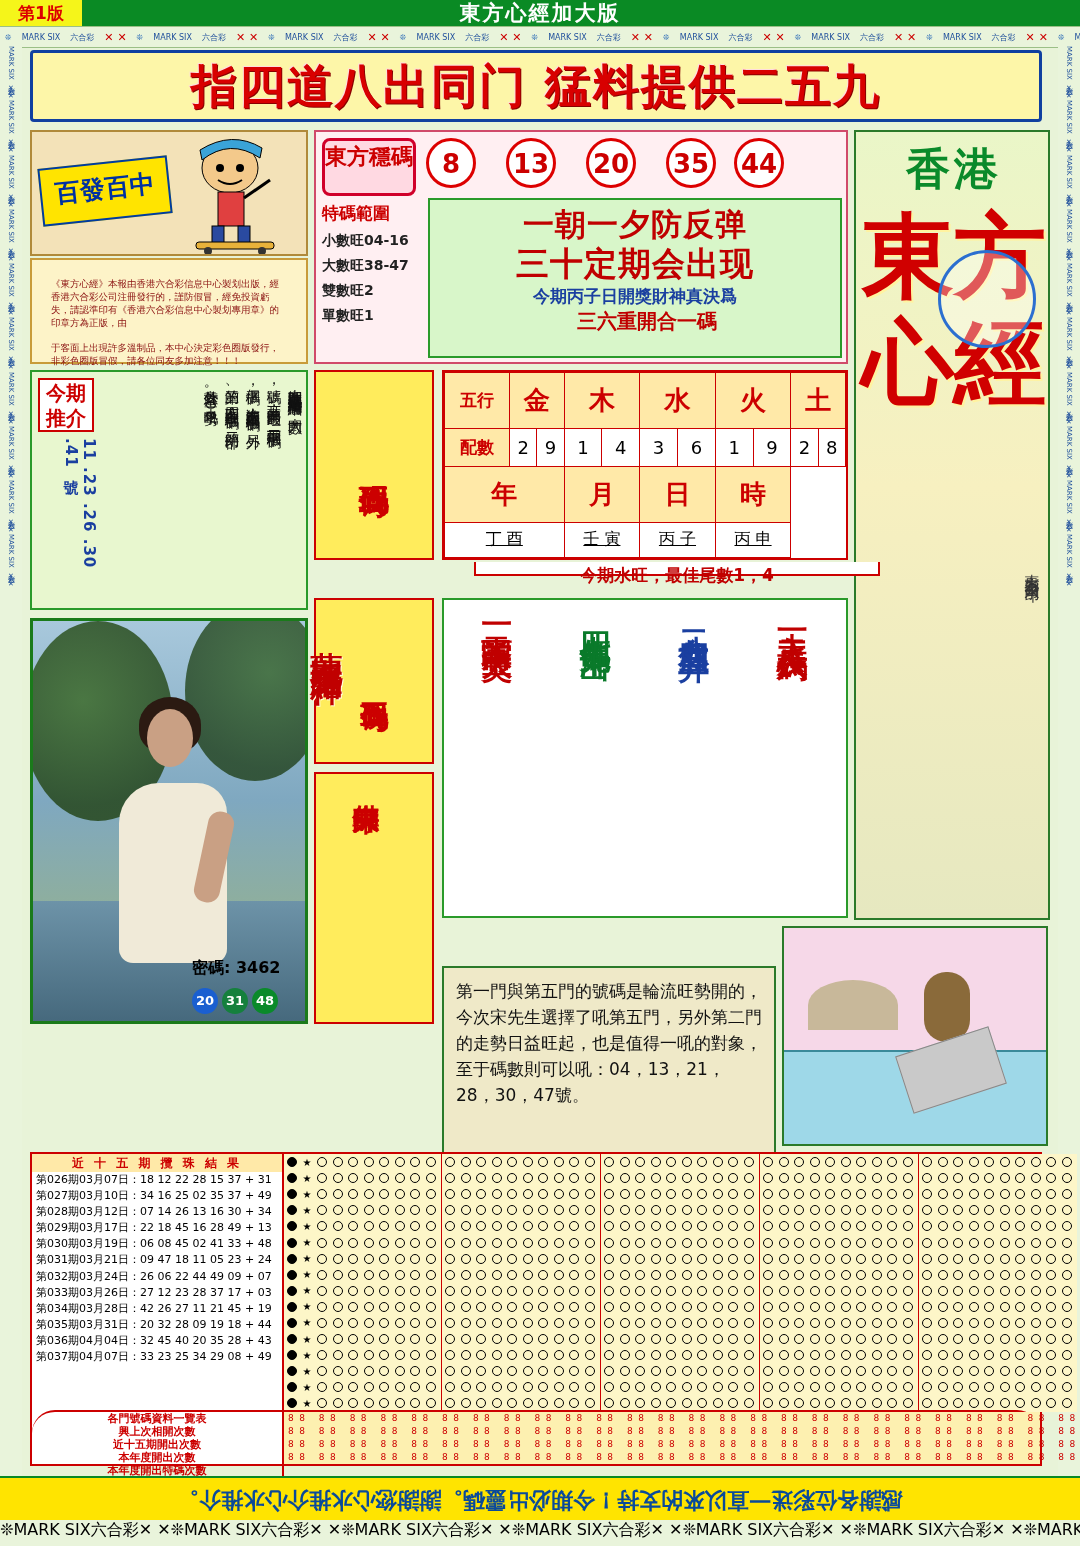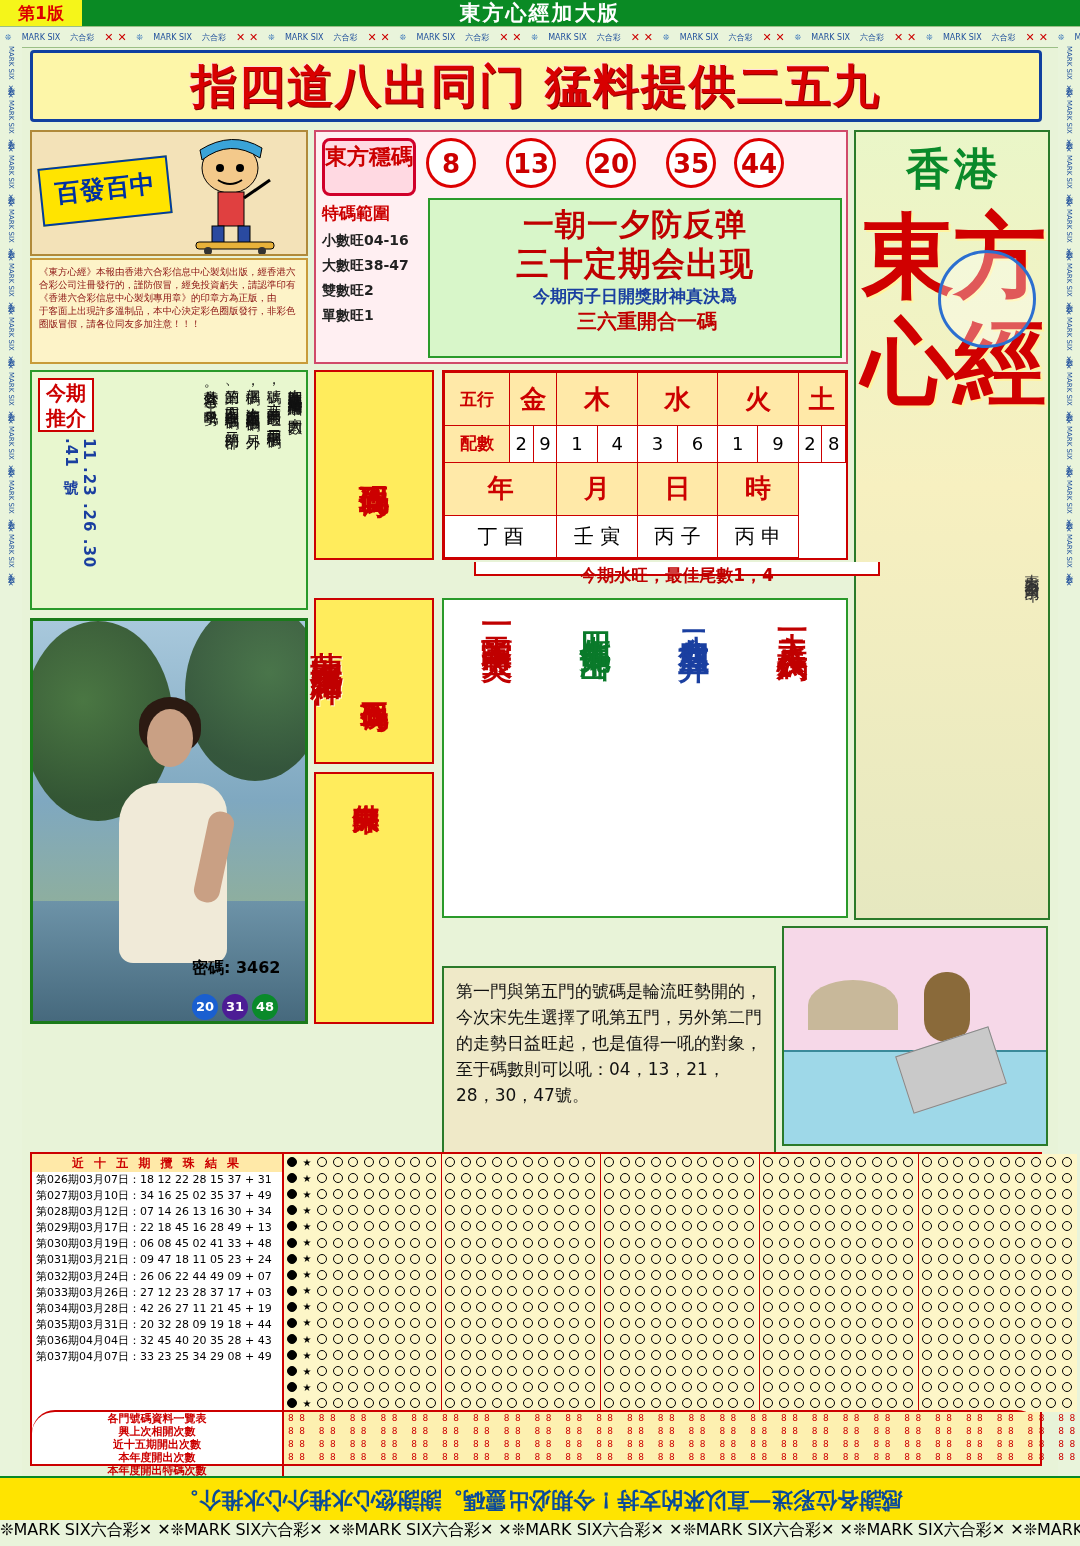--- a/index.html
+++ b/index.html
@@ -41,21 +41,21 @@
   
   .cartoon{position:absolute;left:8px;top:84px;width:278px;height:126px;background:#f3e2b8;
     border:2px solid #b08a3a;box-sizing:border-box;overflow:hidden;}
   .burst{position:absolute;left:8px;top:30px;width:126px;height:54px;background:#ffe400;
     border:2px solid #003ca0;transform:rotate(-6deg);}
   .burst span{display:block;text-align:center;line-height:50px;color:#0030a0;font-size:25px;font-weight:bold;}
   .kid{position:absolute;right:14px;top:6px;width:120px;height:116px;}
 
   .notice{position:absolute;left:8px;top:212px;width:278px;height:106px;background:#fdf3c8;
     border:2px solid #c89b3a;box-sizing:border-box;padding:5px 7px;}
-  .notice p{margin:0;font-size:9.5px;line-height:13px;color:#8a0f0f;}
+  .notice p{margin:12px;font-size:9.5px;line-height:13px;color:#8a0f0f;}
 
   
   .mid{position:absolute;left:292px;top:84px;width:534px;height:234px;background:#ffeff2;
     border:2px solid #d04a6a;box-sizing:border-box;}
   .tagbox{position:absolute;left:6px;top:6px;width:94px;height:58px;background:#ffd9e2;
     border:3px solid #d0002a;border-radius:8px;text-align:center;color:#c00;font-weight:bold;font-size:22px;
     line-height:26px;padding-top:3px;box-sizing:border-box;}
   .balls{position:absolute;left:110px;top:4px;width:416px;height:56px;}
   .ball{position:absolute;top:2px;width:50px;height:50px;border-radius:50%;background:#fff;
     border:3px solid #d00;color:#c00;font-size:26px;font-weight:bold;text-align:center;line-height:46px;
@@ -98,21 +98,21 @@
   .wuju{position:absolute;left:292px;top:324px;width:120px;height:190px;background:#ffec5c;
     border:2px solid #c00;box-sizing:border-box;text-align:center;}
   .wuju span{display:block;writing-mode:vertical-rl;margin:8px auto;color:#c00;font-size:30px;font-weight:bold;
     line-height:34px;height:166px;}
   .wxtab{position:absolute;left:420px;top:324px;width:406px;height:190px;background:#fff;border:2px solid #c00;
     box-sizing:border-box;}
   table.wx{width:100%;height:100%;border-collapse:collapse;font-size:18px;}
   table.wx td{border:1px solid #c00;text-align:center;color:#000;}
   table.wx td.h{background:#ffe9a8;color:#c00;font-weight:bold;font-size:26px;}
   table.wx td.lab{background:#ffe9a8;color:#c00;font-weight:bold;font-size:17px;width:62px;}
-  table.wx td.gz{font-size:20px;color:#000;}
+  table.wx td.gz{font-size:16px;color:#000;text-decoration:underline;}
   .wxnote{position:absolute;left:420px;top:516px;width:406px;height:14px;background:#fff;border:2px solid #c00;
     border-top:0;box-sizing:border-box;text-align:center;color:#c00000;font-size:17px;font-weight:bold;line-height:26px;margin-left:32px;}
 
   
   .wuju2{position:absolute;left:292px;top:552px;width:120px;height:166px;background:#ffec5c;
     border:2px solid #c00;box-sizing:border-box;text-align:center;}
   .wuju2 span{display:block;writing-mode:vertical-rl;margin:6px auto;color:#c00;font-size:28px;font-weight:bold;
     line-height:32px;height:150px;}
   .poem{position:absolute;left:420px;top:552px;width:406px;height:320px;background:#fff;border:2px solid #2a9a2a;
     box-sizing:border-box;display:flex;flex-direction:row-reverse;justify-content:space-around;padding:8px 4px;}
@@ -355,21 +355,21 @@
       <div class="person">
         <div class="hair"></div>
         <div class="head"></div>
         <div class="dress"></div>
         <div class="arm"></div>
       </div>
 
     </div>
     <div class="vlabel">蒙地卡羅賭神</div>
     <div class="mima">密碼: 3462</div>
-    <div class="minib" id="miniBalls"><i style="background: rgb(26, 95, 208);">20</i><i style="background: #4c1d95; margin-top: 6px;">31</i><i style="background: rgb(10, 138, 42);">48</i></div>
+    <div class="minib" id="miniBalls"><i style="background: rgb(26, 95, 208);">20</i><i style="background: #15803d;">31</i><i style="background: rgb(10, 138, 42);">48</i></div>
 
     <div class="songbox">
       <div class="sv">宋大師專供</div>
     </div>
 
     <div class="textblk">
       <p>第一門與第五門的號碼是輪流旺勢開的，今次宋先生選擇了吼第五門，另外第二門的走勢日益旺起，也是值得一吼的對象，至于碼數則可以吼：04，13，21，28，30，47號。</p>
     </div>
 
     <div class="monkey">

